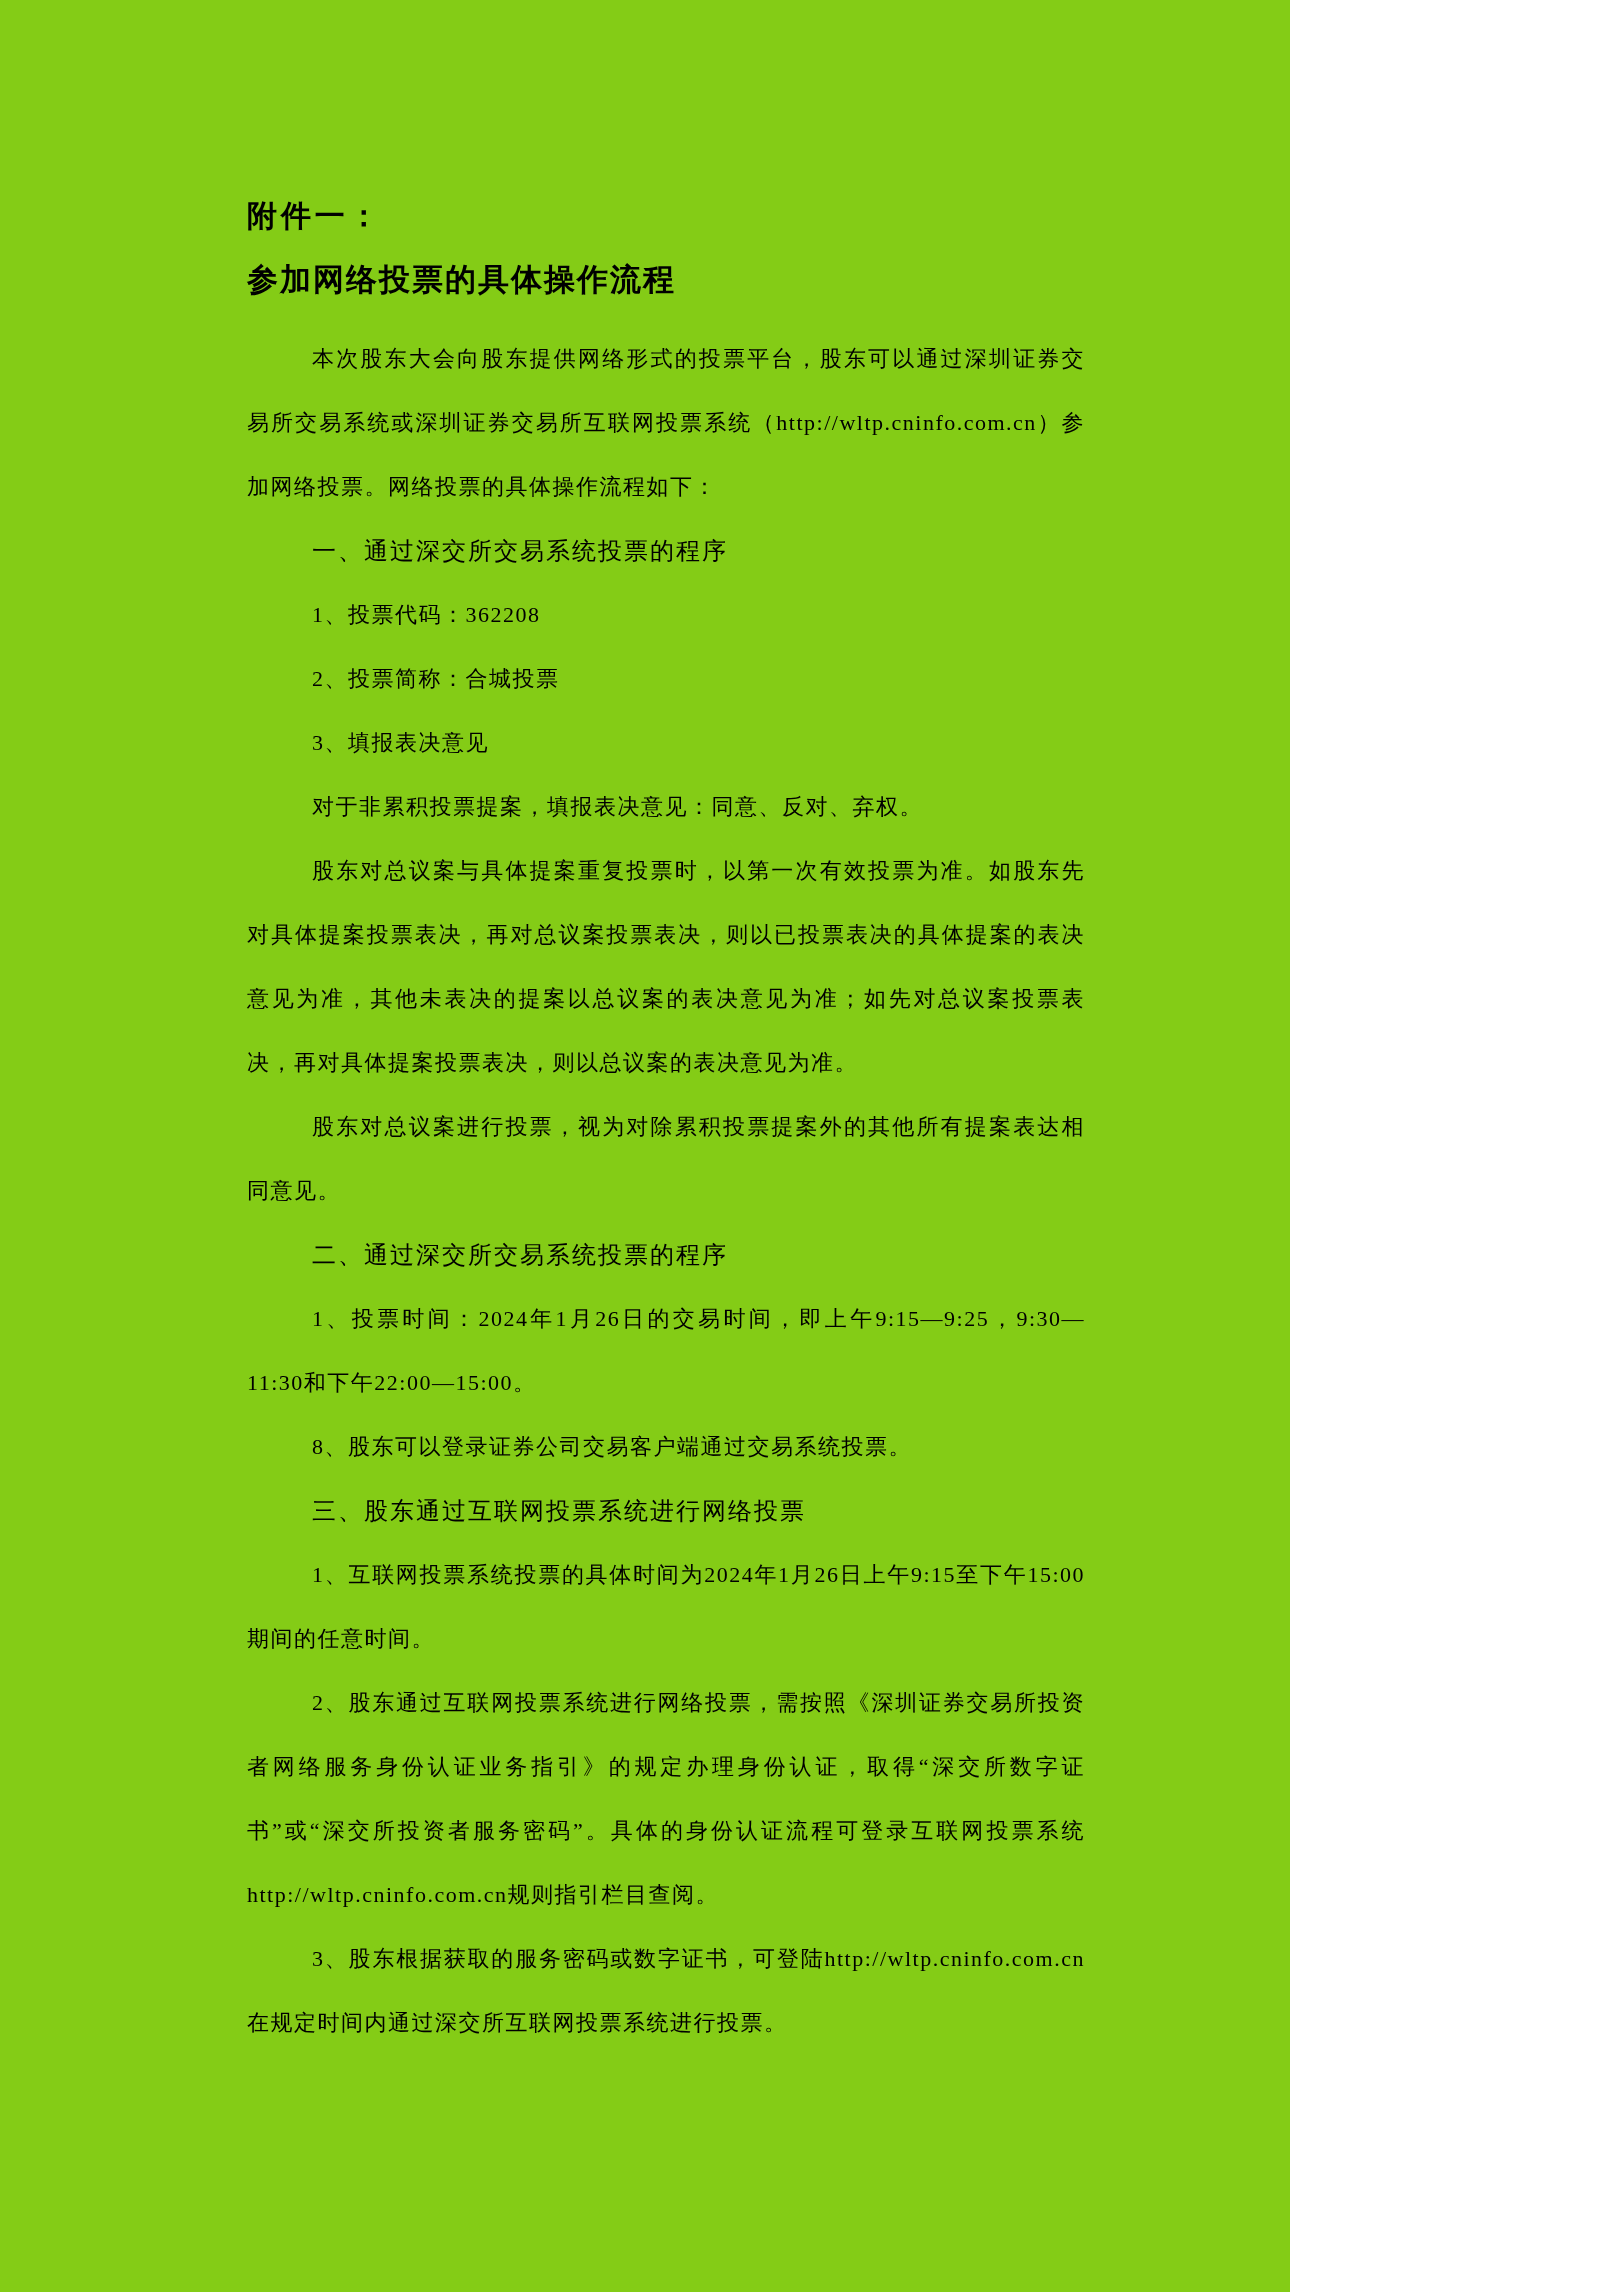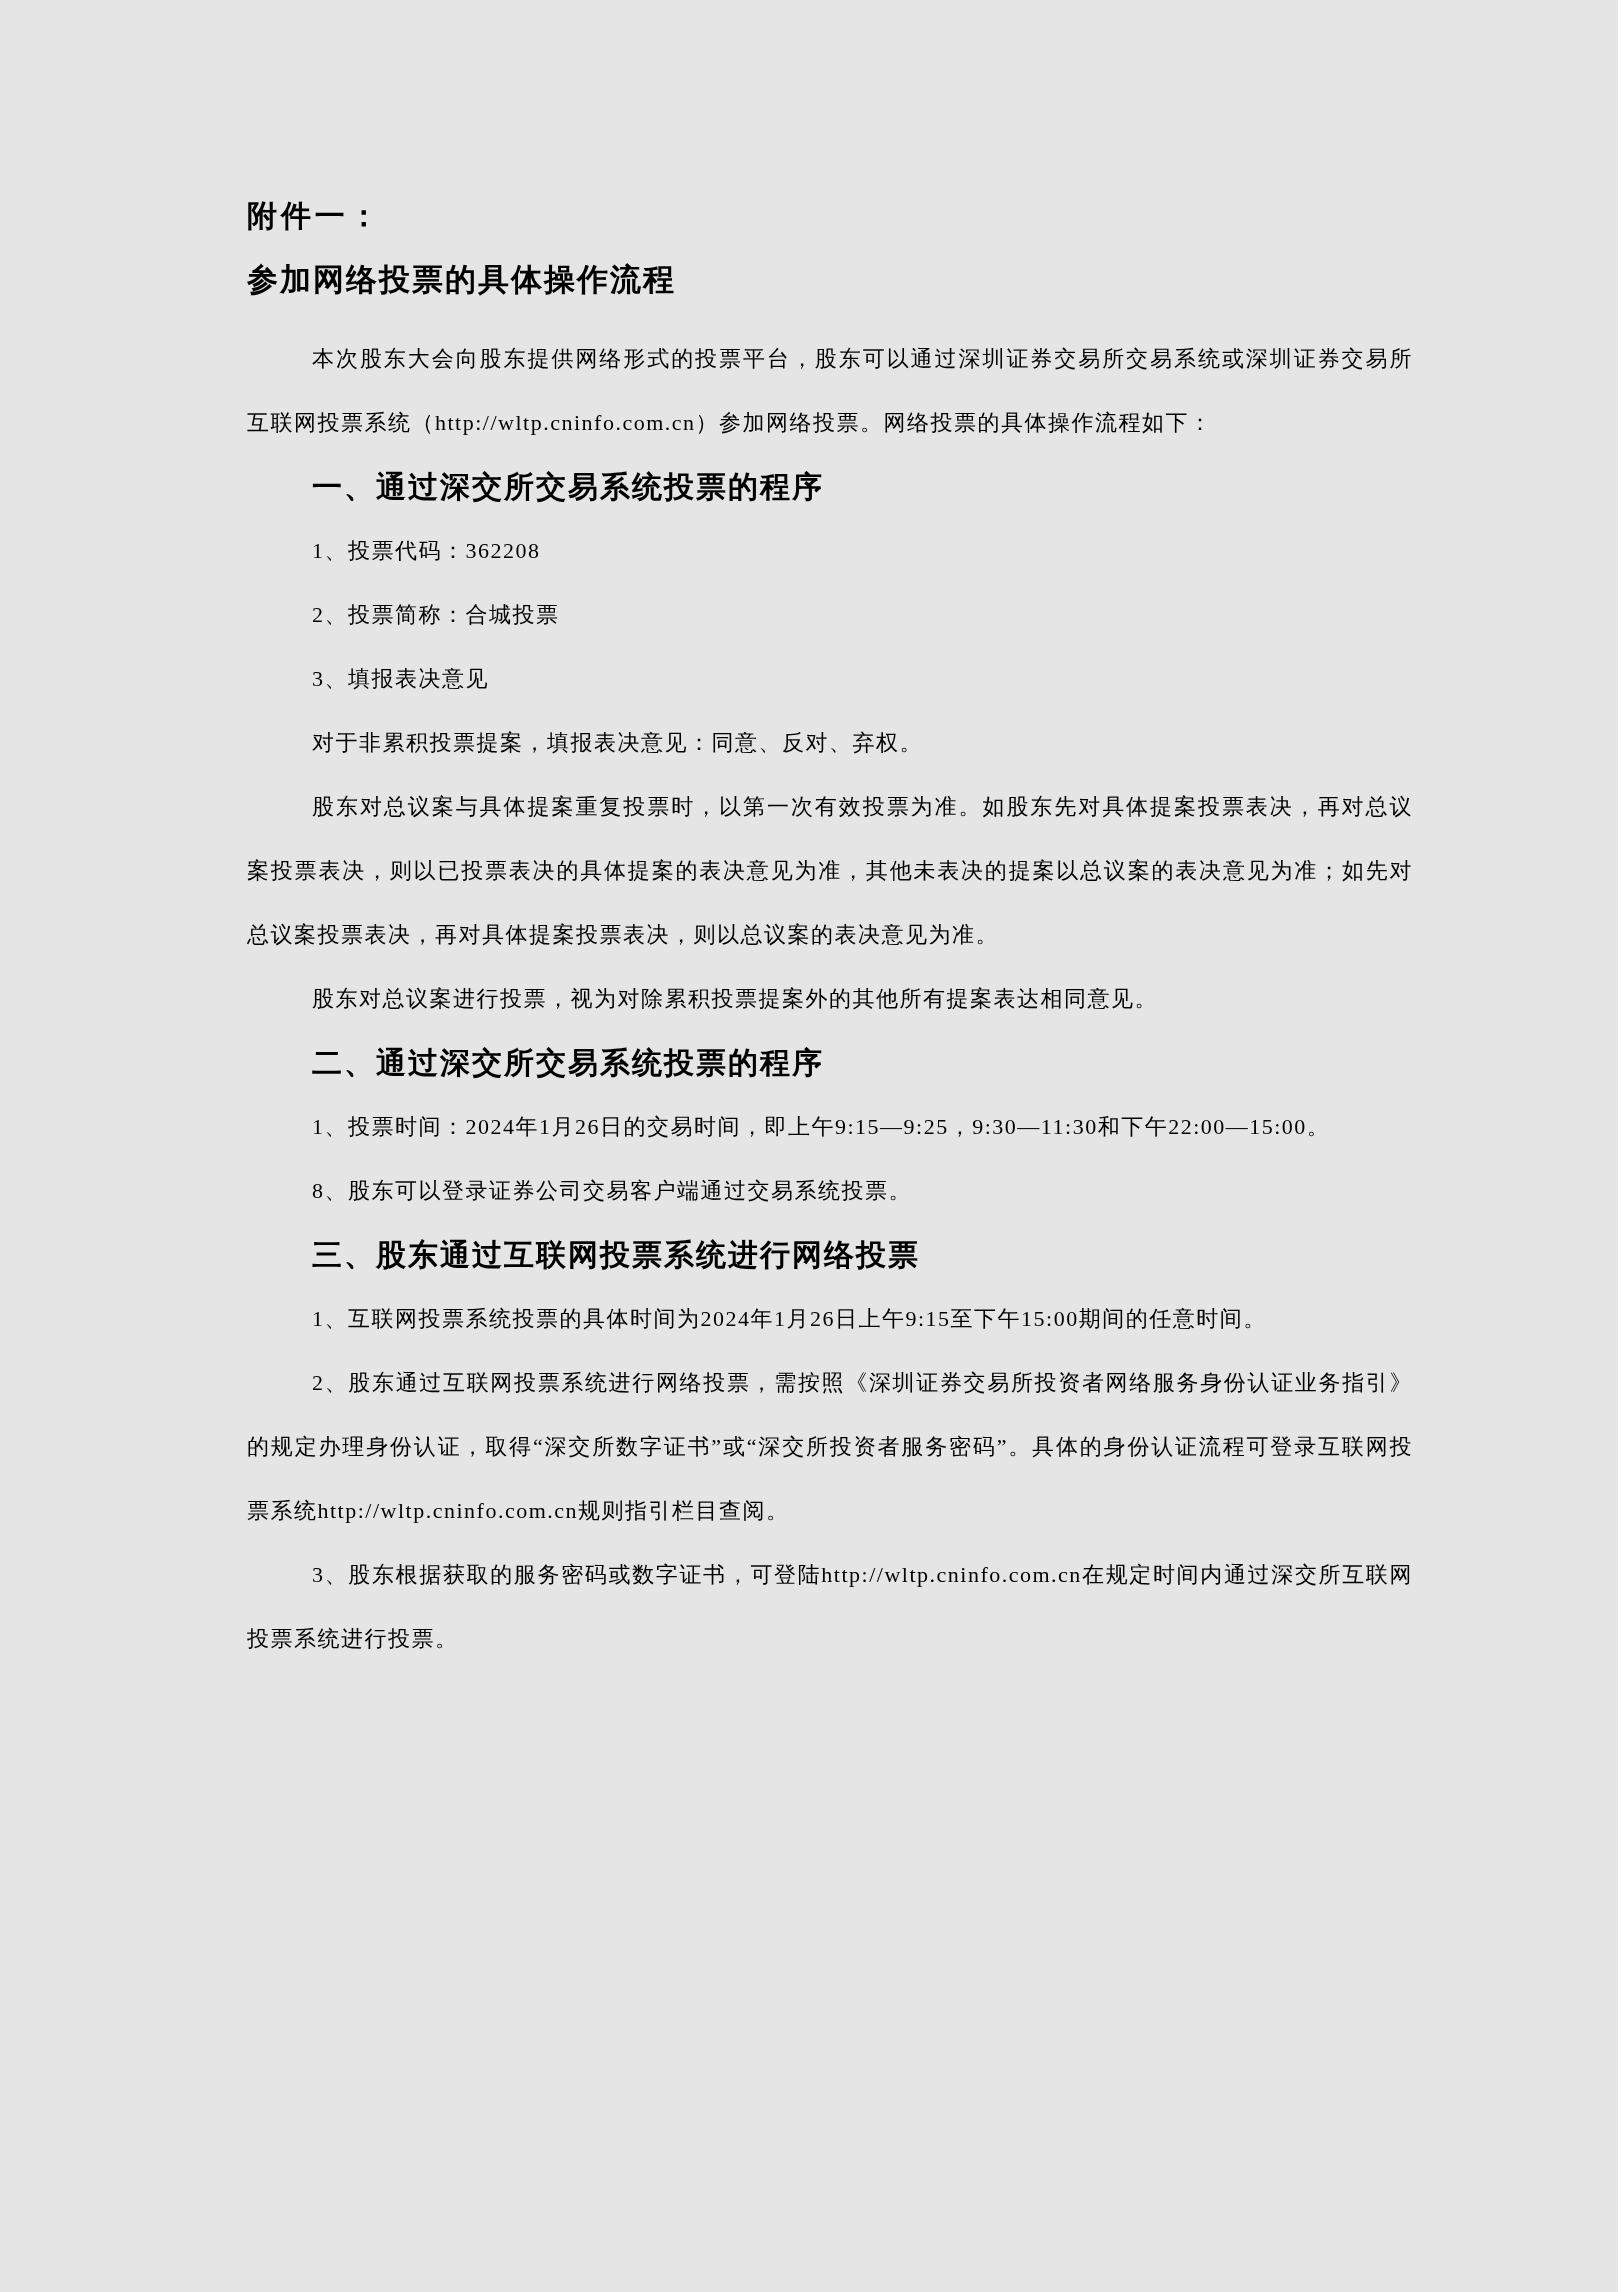--- a/index.html
+++ b/index.html
@@ -2,24 +2,24 @@
 <html><head>
 <meta charset="utf-8">
 <style>
   html, body {
     margin: 0;
     padding: 0;
     background: #ffffff;
   }
   .page {
     position: relative;
-    width: 1618px;
+    width: 1290px;
     height: 2293px;
     box-sizing: border-box;
-    background: #e5e5e5;
+    background: #84cc16;
     color: #000000;
     padding: 184px 205px 0 247px;
     overflow: hidden;
   }
   .attachment-label {
     font-family: "Liberation Sans", "DejaVu Sans", sans-serif;
     font-weight: bold;
     font-size: 30px;
     line-height: 64px;
     letter-spacing: 3.9px;
@@ -40,22 +40,22 @@
     font-family: "Liberation Serif", "DejaVu Serif", serif;
     font-weight: normal;
     font-size: 22px;
     line-height: 64px;
     letter-spacing: 1.5px;
     text-align: justify;
     text-indent: 65px;
   }
   .heading {
     font-family: "Liberation Sans", "DejaVu Sans", sans-serif;
-    font-weight: bold;
-    font-size: 30px;
+    font-weight: normal;
+    font-size: 24px;
     line-height: 64px;
     letter-spacing: 2px;
     text-indent: 65px;
   }
 </style>
 </head>
 <body>
 
 <div class="page">
 

